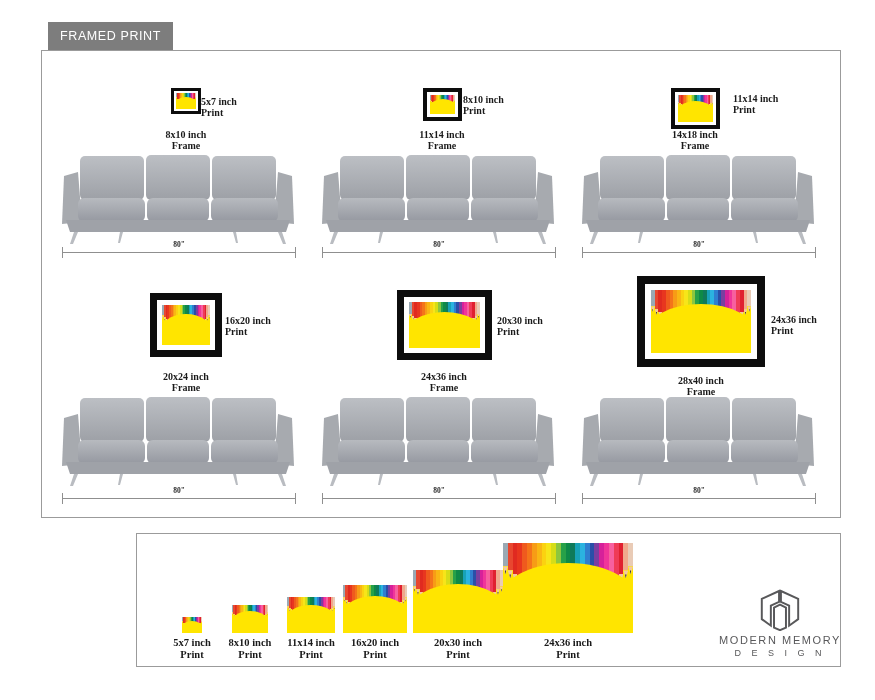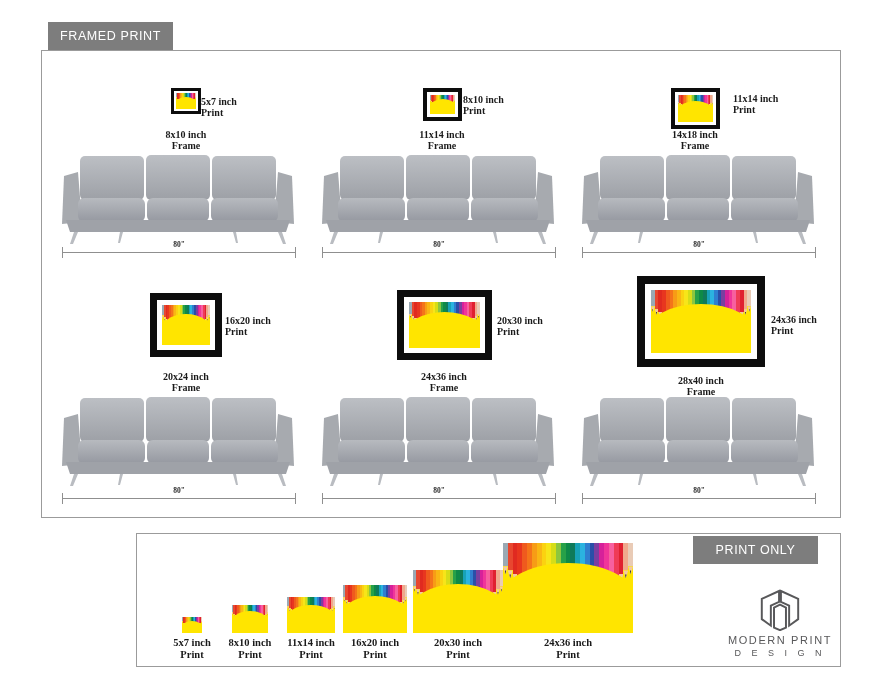--- a/index.html
+++ b/index.html
@@ -80,21 +80,20 @@
 </style>
 </head>
 <body>
 
 <div class="stage">
 
   <div class="panel" id="framed-panel"></div>
   <div class="tab" id="tab-framed">FRAMED PRINT</div>
 
   <div class="panel" id="printonly-panel"></div>
-  <div class="tab" id="tab-printonly">PRINT ONLY</div>
 
   <div id="dyn">
       <div class="fgroup">
         <div class="frame" style="left:171px;top:88px;width:30px;height:26px;padding:3px;">
           <div class="mat" style="width:100%;height:100%;padding:2px;">
             <div class="art" style="width:20px;height:16px;">
               <div class="pencils">
                 <div style="position:absolute;left:0%;top:0;width:3.7037037037037037%;height:26%;background:#9aa9b4;"></div>
                 <div style="position:absolute;left:0%;top:26%;width:3.7037037037037037%;height:9%;background:#f2c9a2;clip-path:polygon(0 0,100% 0,50% 100%);"></div>
                 <div style="position:absolute;left:1.2592592592592593%;top:30.5%;width:1.1851851851851851%;height:4.2%;background:#3a3a3a;clip-path:polygon(0 0,100% 0,50% 100%);"></div>
@@ -1421,17 +1420,17 @@
   <div id="logo">
     <div class="mark">
       <svg viewBox="0 0 60 46" xmlns="http://www.w3.org/2000/svg">
         <g fill="none" stroke="#58585a" stroke-width="2.1" stroke-linejoin="miter">
           <path d="M29 3.2 L10.5 11.6 L10.5 33.4 L20.2 40.4 L20.2 19.0 L29 14.8 Z"></path>
           <path d="M31 3.2 L49.5 11.6 L49.5 33.4 L39.8 40.4 L39.8 19.0 L31 14.8 Z"></path>
           <path d="M23.6 21.0 L23.6 42.4 L30 45.2 L36.4 42.4 L36.4 21.0 L30 17.9 Z"></path>
         </g>
       </svg>
     </div>
-    <div class="n1">MODERN PRINT</div>
+    <div class="n1">MODERN MEMORY</div>
     <div class="n2">D E S I G N</div>
   </div>
 
 </div>
 
 </body></html>

